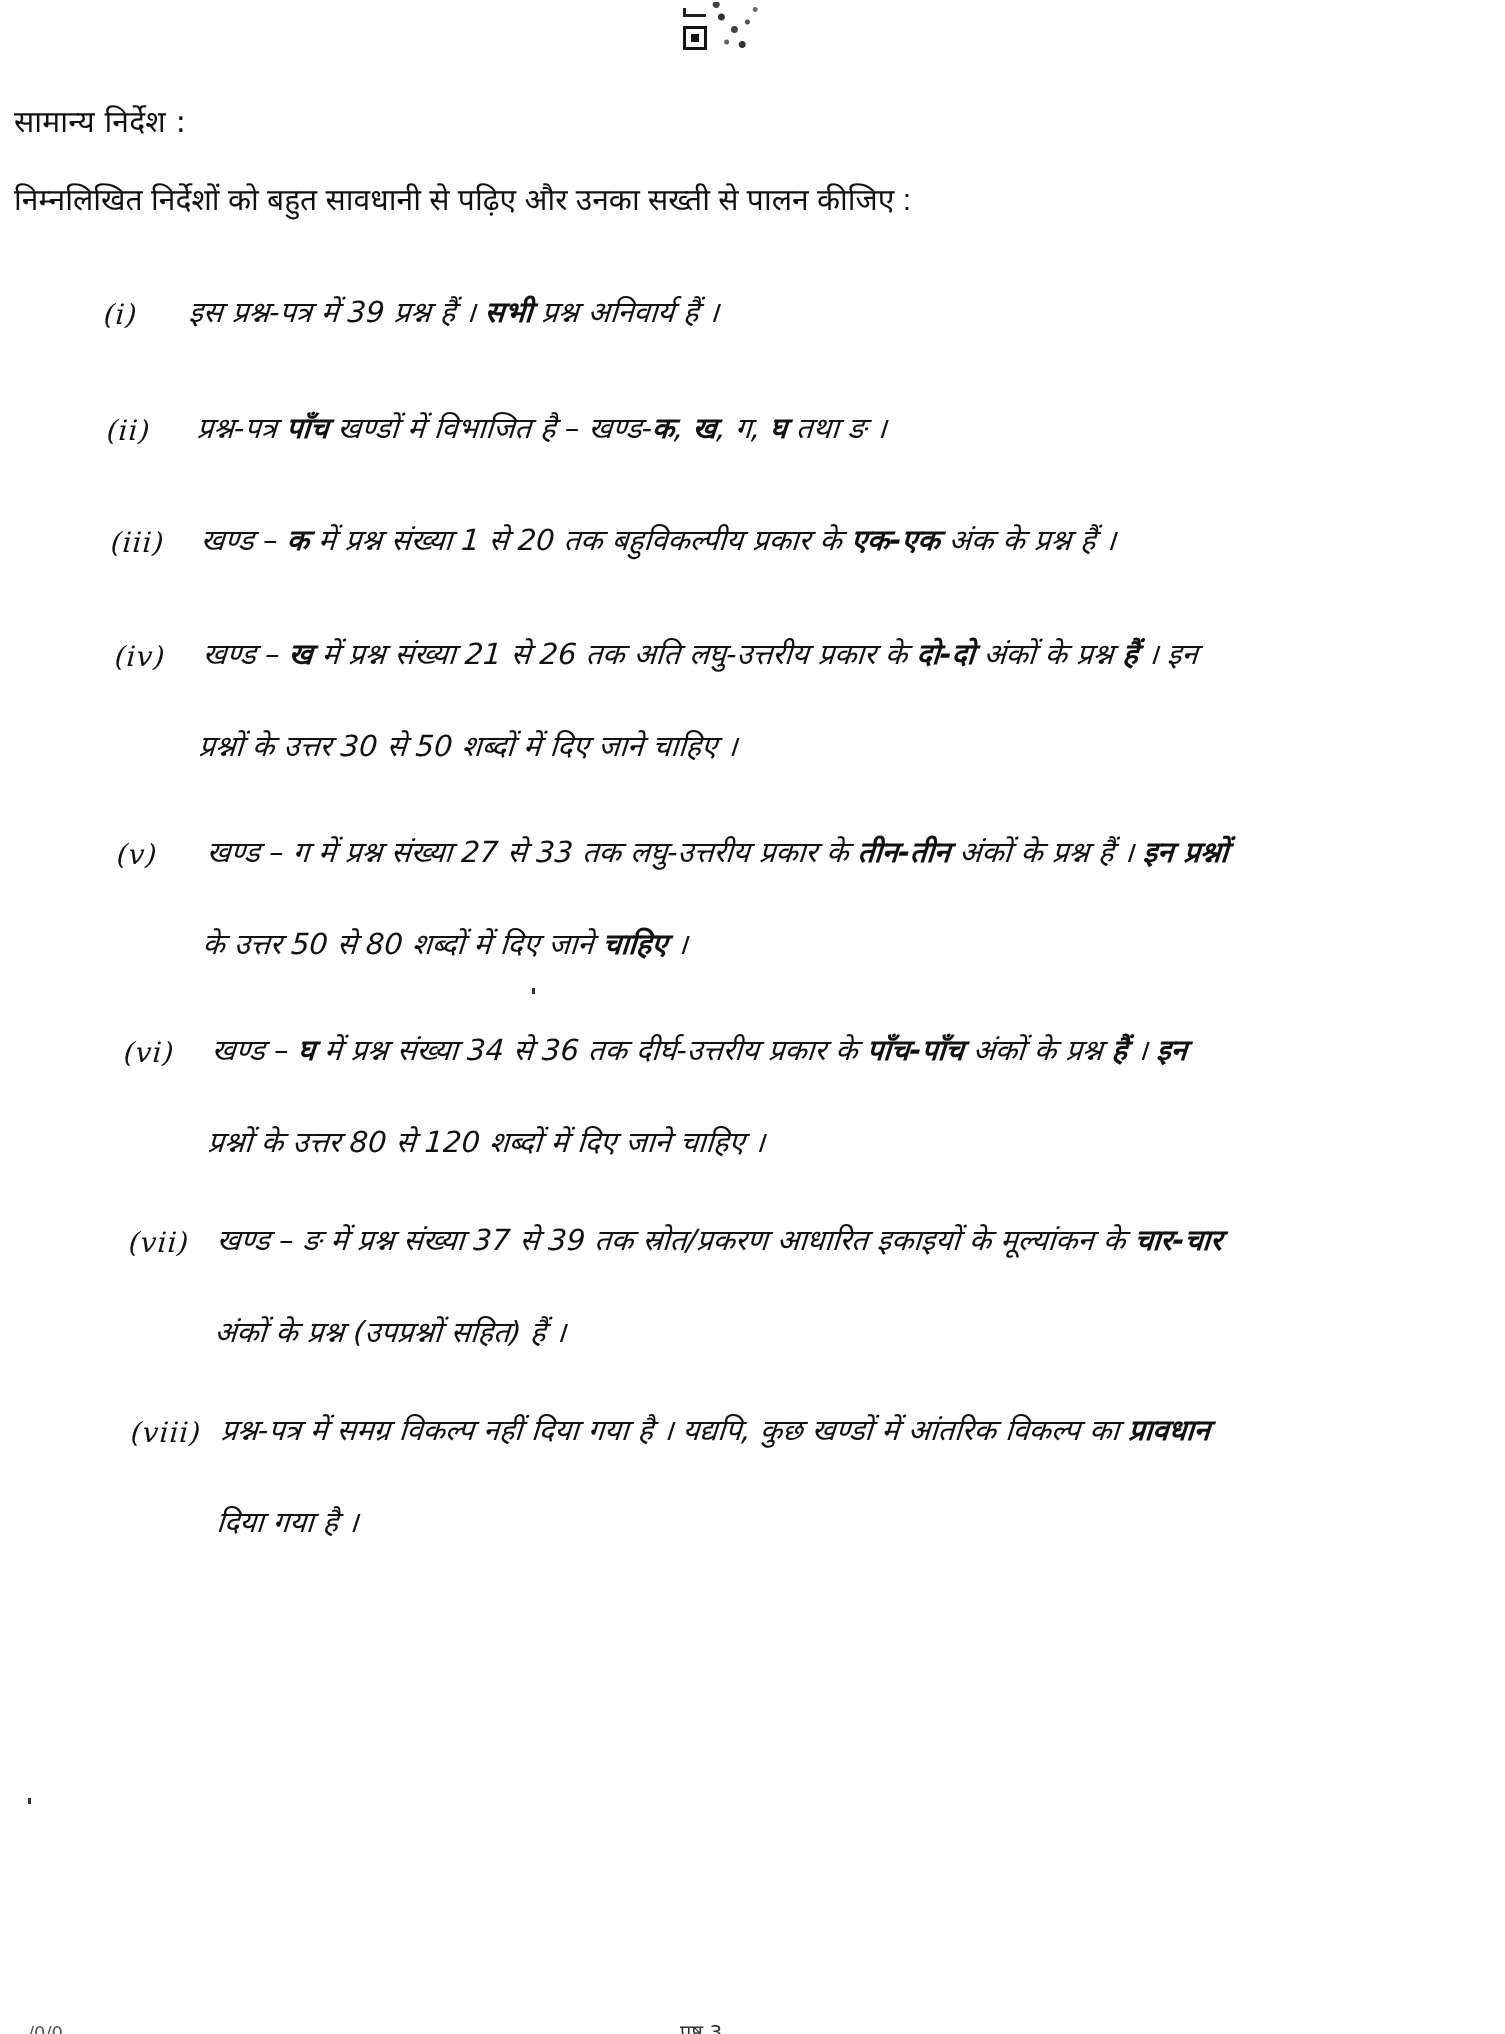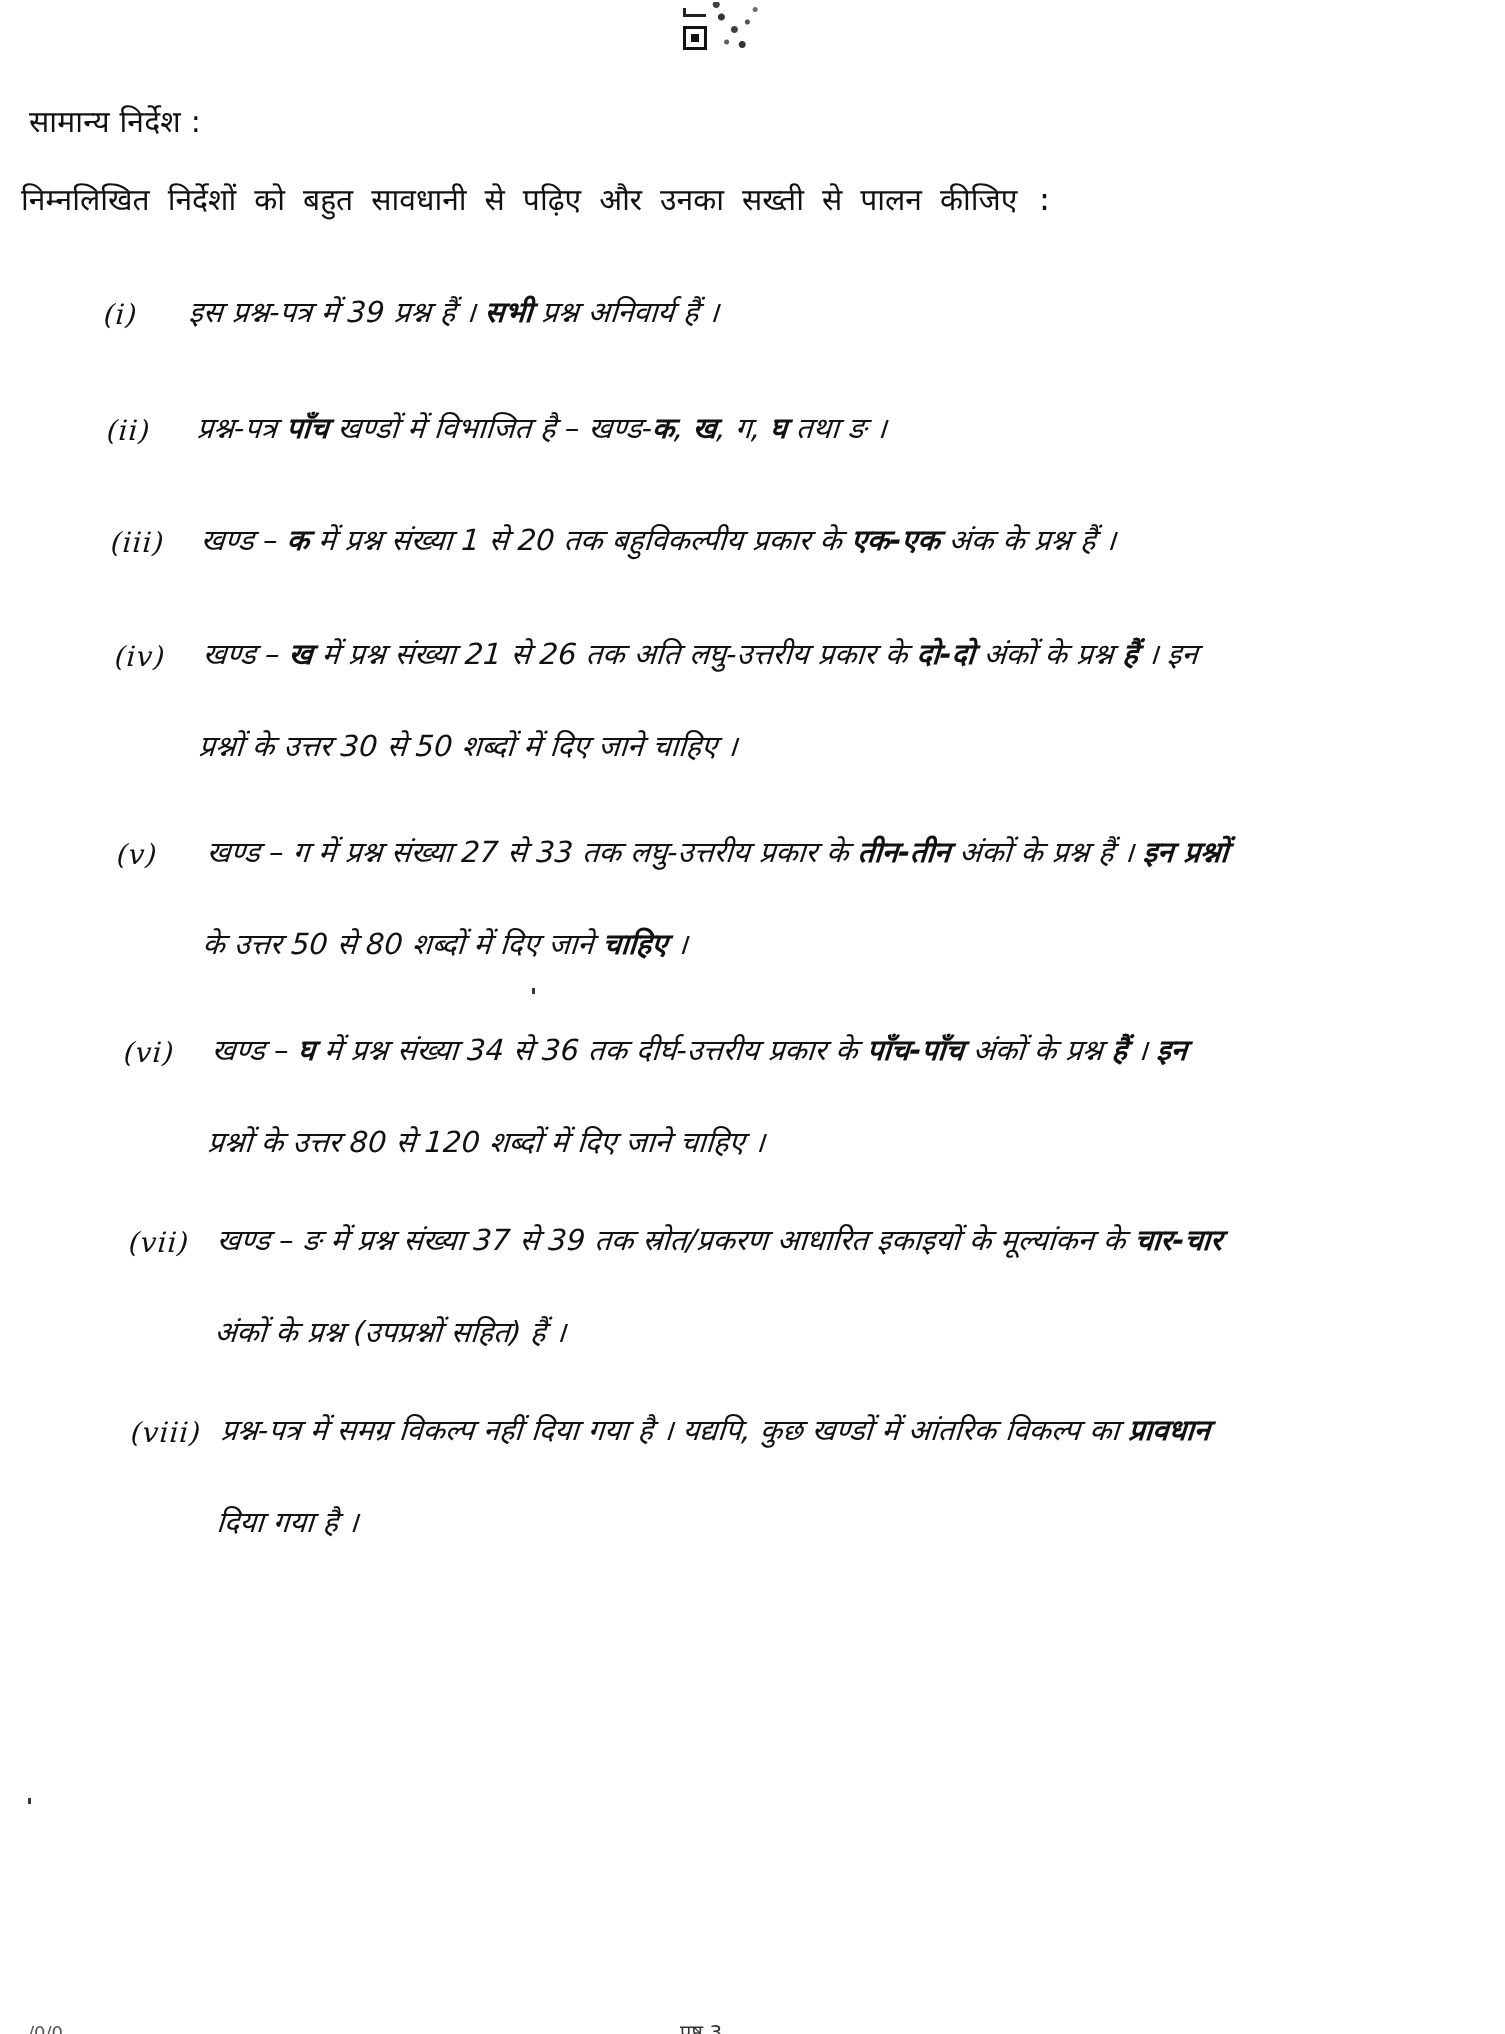--- a/index.html
+++ b/index.html
@@ -67,30 +67,28 @@
       border-left: 3px solid #222;
     }
 
     .heading {
       position: absolute;
       left: 14px;
       top: 100px;
       font-size: 30px;
       font-family: "DejaVu Sans", sans-serif;
       letter-spacing: 0.2px;
-      margin-left: 15px;
     }
     .intro {
       position: absolute;
       left: 14px;
       top: 178px;
       font-size: 30px;
-      font-family: Liberation Mono, monospace;
+      font-family: Liberation Sans, sans-serif;
       white-space: nowrap;
-      margin-left: 7px;
     }
 
     .items {
       position: absolute;
       left: 0;
       top: 0;
       width: 100%;
     }
     .item {
       position: absolute;

